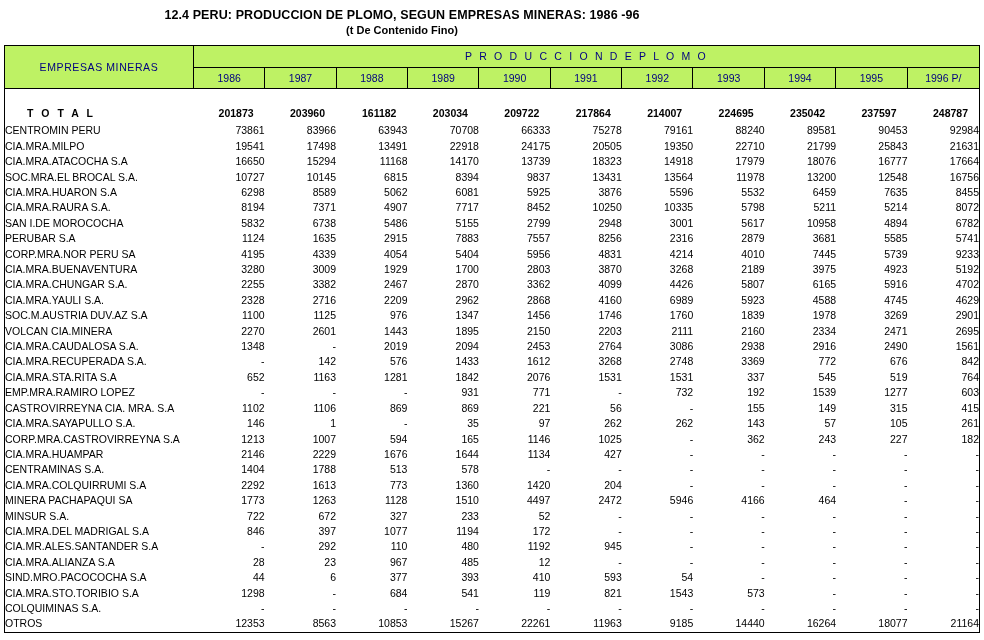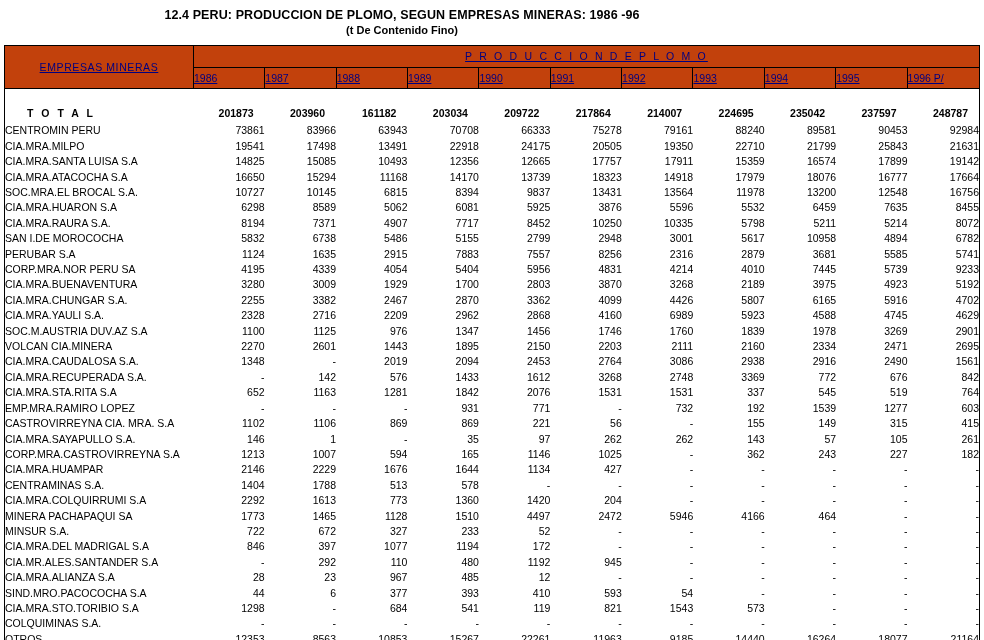--- a/index.html
+++ b/index.html
@@ -42,40 +42,40 @@
     table-layout: fixed;
   }
   table.grid td, table.grid th {
     border: 1px solid #000000;
     padding: 0;
     font-size: 10.5px;
     font-weight: normal;
     vertical-align: middle;
   }
   .cyan {
-    background: #c2410c;
-    text-decoration: underline;
+    background: #bef264;
   }
   .hdr-empresas {
     text-align: center;
     font-size: 9.5px;
     font-weight: bold;
     color: #000080;
     letter-spacing: 0.6px;
     height: 42px;
   }
   .hdr-prod {
     text-align: center;
     font-size: 11px;
     font-weight: bold;
     color: #000080;
     letter-spacing: 2.2px;
     height: 20px;
   }
   .hdr-year {
+    text-align: center;
     font-size: 9.5px;
     font-weight: bold;
     color: #000080;
     height: 20px;
     margin-top: 36px;
   }
   .body-wrap {
     width: 976px;
     border-left: 1px solid #000000;
     border-right: 1px solid #000000;
@@ -222,34 +222,20 @@
             <td class="num">22918</td>
             <td class="num">24175</td>
             <td class="num">20505</td>
             <td class="num">19350</td>
             <td class="num">22710</td>
             <td class="num">21799</td>
             <td class="num">25843</td>
             <td class="num">21631</td>
           </tr>
           <tr>
-            <td class="name">CIA.MRA.SANTA LUISA S.A</td>
-            <td class="num">14825</td>
-            <td class="num">15085</td>
-            <td class="num">10493</td>
-            <td class="num">12356</td>
-            <td class="num">12665</td>
-            <td class="num">17757</td>
-            <td class="num">17911</td>
-            <td class="num">15359</td>
-            <td class="num">16574</td>
-            <td class="num">17899</td>
-            <td class="num">19142</td>
-          </tr>
-          <tr>
             <td class="name">CIA.MRA.ATACOCHA S.A</td>
             <td class="num">16650</td>
             <td class="num">15294</td>
             <td class="num">11168</td>
             <td class="num">14170</td>
             <td class="num">13739</td>
             <td class="num">18323</td>
             <td class="num">14918</td>
             <td class="num">17979</td>
             <td class="num">18076</td>
@@ -546,21 +532,21 @@
             <td class="num">204</td>
             <td class="num">-</td>
             <td class="num">-</td>
             <td class="num">-</td>
             <td class="num">-</td>
             <td class="num">-</td>
           </tr>
           <tr>
             <td class="name">MINERA PACHAPAQUI SA</td>
             <td class="num">1773</td>
-            <td class="num">1465</td>
+            <td class="num">1263</td>
             <td class="num">1128</td>
             <td class="num">1510</td>
             <td class="num">4497</td>
             <td class="num">2472</td>
             <td class="num">5946</td>
             <td class="num">4166</td>
             <td class="num">464</td>
             <td class="num">-</td>
             <td class="num">-</td>
           </tr>

